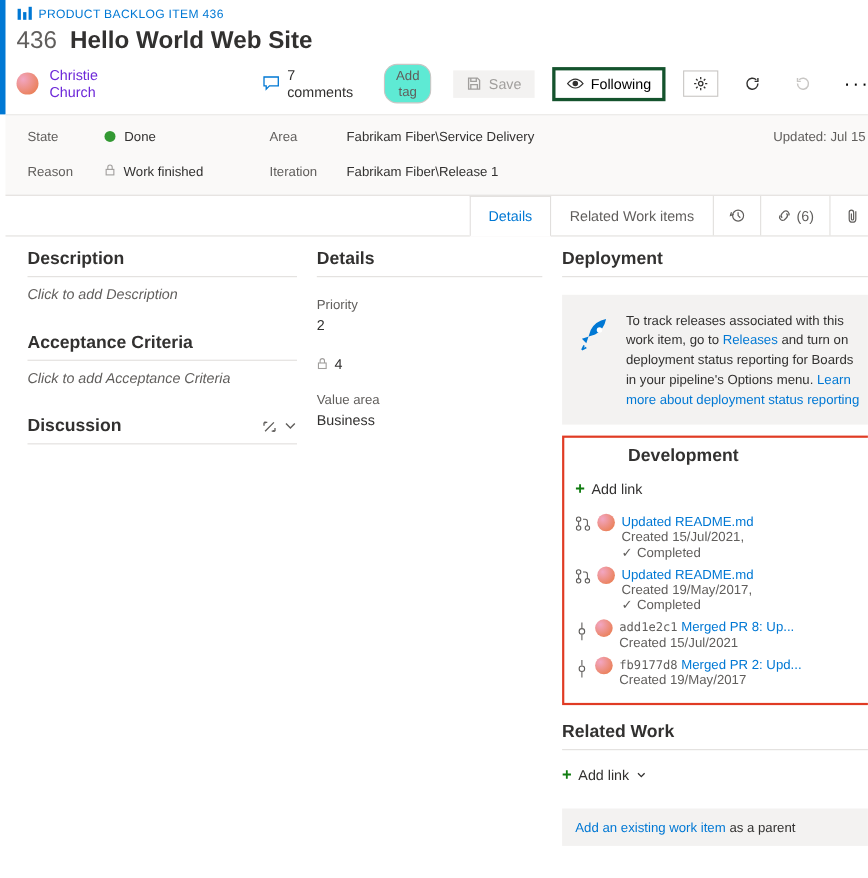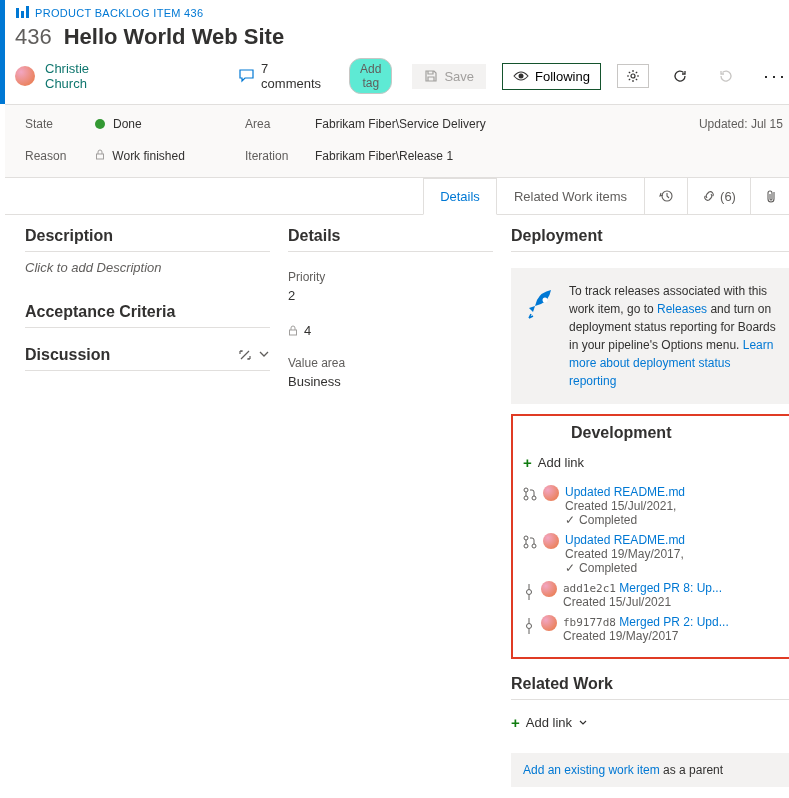--- a/index.html
+++ b/index.html
@@ -9,27 +9,27 @@
 .content { flex: 1; display: flex; flex-direction: column; }
 .header-top { padding: 6px 10px 0; display: flex; align-items: center; gap: 6px; }
 .pbi-icon { width: 14px; height: 14px; display: inline-flex; align-items: center; }
 .type-label { color: #0078d4; font-size: 11px; letter-spacing: 0.3px; }
 .title-row { display: flex; align-items: baseline; gap: 12px; padding: 4px 10px 2px; }
 .title-id { font-size: 22px; color: #605e5c; }
 .title-text { font-size: 22px; font-weight: 700; }
 .meta-row { display: flex; align-items: center; padding: 6px 10px 10px; gap: 10px; border-bottom: 1px solid #e1dfdd; }
 .avatar { width: 20px; height: 20px; border-radius: 50%; background: radial-gradient(circle at 30% 30%, #f2a6c2, #e8763d); display:inline-block; flex-shrink:0; }
 .avatar-sm { width: 16px; height: 16px; border-radius:50%; background: radial-gradient(circle at 30% 30%, #f2a6c2, #e8763d); display:inline-block; flex-shrink:0;}
-.author { font-size: 13px; color:#0f766e; }
+.author { font-size: 13px; color:#6d28d9; }
 .comments-icon { color:#0078d4; }
 .comments { font-size:13px; color:#323130; margin-left: 140px; display:flex; align-items:center; gap:6px;}
 .add-tag { border:1px solid #c8c6c4; padding:3px 10px; border-radius:12px; color:#605e5c; font-size:12px; margin-left:18px; background:#5eead4;}
 .spacer { flex:1; }
 .save-btn { display:flex; align-items:center; gap:6px; background:#f3f2f1; padding:5px 12px; border:none; color:#a19f9d; font-size:13px;}
-.follow-btn { display:flex; align-items:center; gap:6px; background:#fff; padding:5px 10px; border:1px solid #14532d; font-size:13px; margin-left:6px;}
+.follow-btn { display:flex; align-items:center; gap:6px; background:#fff; padding:5px 10px; border:3px solid #14532d; font-size:13px; margin-left:6px;}
 .icon-btn { background:#fff; border:1px solid #c8c6c4; padding:4px 8px; margin-left:6px; display:flex; align-items:center;}
 .icon-btn.naked { border:none; background:transparent; }
 .fields-row { background:#faf9f8; padding:12px 20px 14px; border-bottom:1px solid #e1dfdd; display:flex; gap:10px; font-size:12px; position:relative;}
 .field-col { display:flex; flex-direction:column; gap:18px;}
 .field-col.labels { width: 60px; color:#605e5c;}
 .field-col.vals { width: 140px;}
 .state-done { display:flex; align-items:center; gap:8px;}
 .state-dot { width:10px; height:10px; border-radius:50%; background:#339933;}
 .lock-icon { color:#a19f9d; margin-right:4px;}
 .updated { position:absolute; right:20px; top:12px; color:#605e5c; font-size:12px;}
@@ -203,20 +203,21 @@
     </div>
 
     <div class="main">
       <div class="col-left">
         <div>
           <div class="section-title">Description</div>
           <div class="placeholder">Click to add Description</div>
         </div>
         <div>
           <div class="section-title">Acceptance Criteria</div>
+          <div class="placeholder" style="white-space:nowrap; overflow:hidden;">Click to add Acceptance Criteria</div>
         </div>
         <div>
           <div class="section-title">
             <span>Discussion</span>
             <span class="discussion-icons">
               <span>
                   <svg width="14" height="14" viewBox="0 0 14 14">
                     <path d="M3 11 l8-8 M3 4 v-1 h1 M11 10 v1 h-1" fill="none" stroke="#605e5c" stroke-width="1.2"></path>
                     <path d="M2 3 l3 0 M2 3 l0 3 M12 11 l-3 0 M12 11 l0 -3" fill="none" stroke="#605e5c" stroke-width="1.2"></path>
                   </svg>

